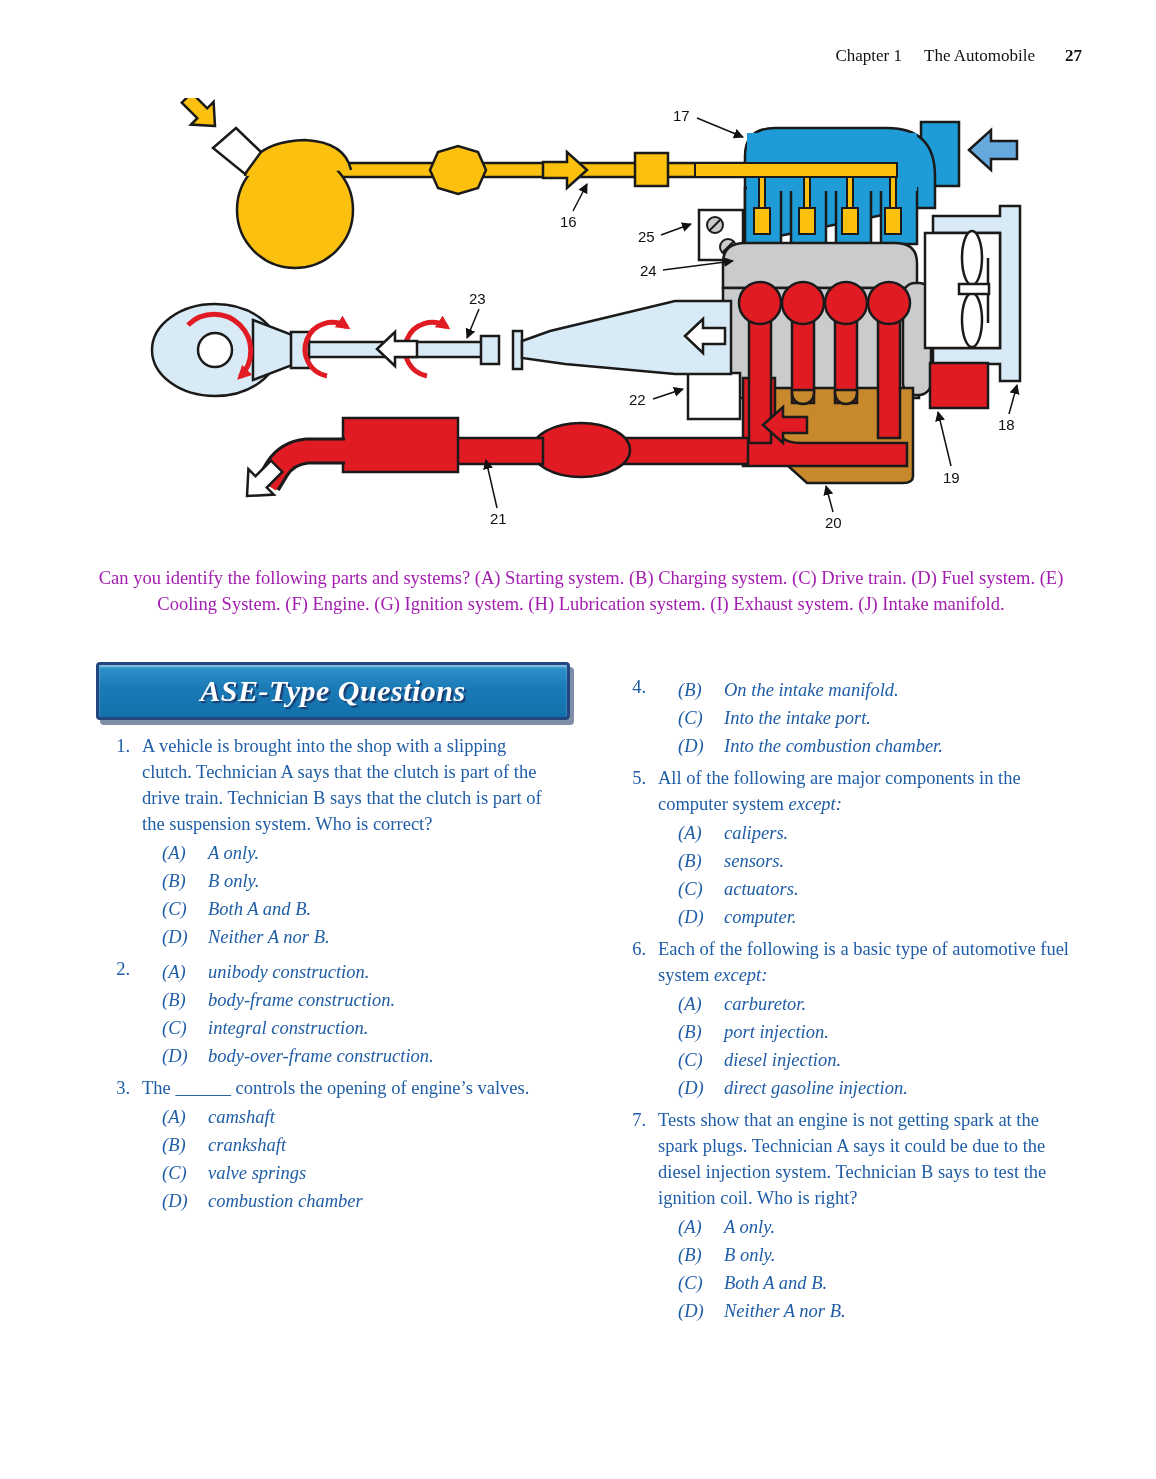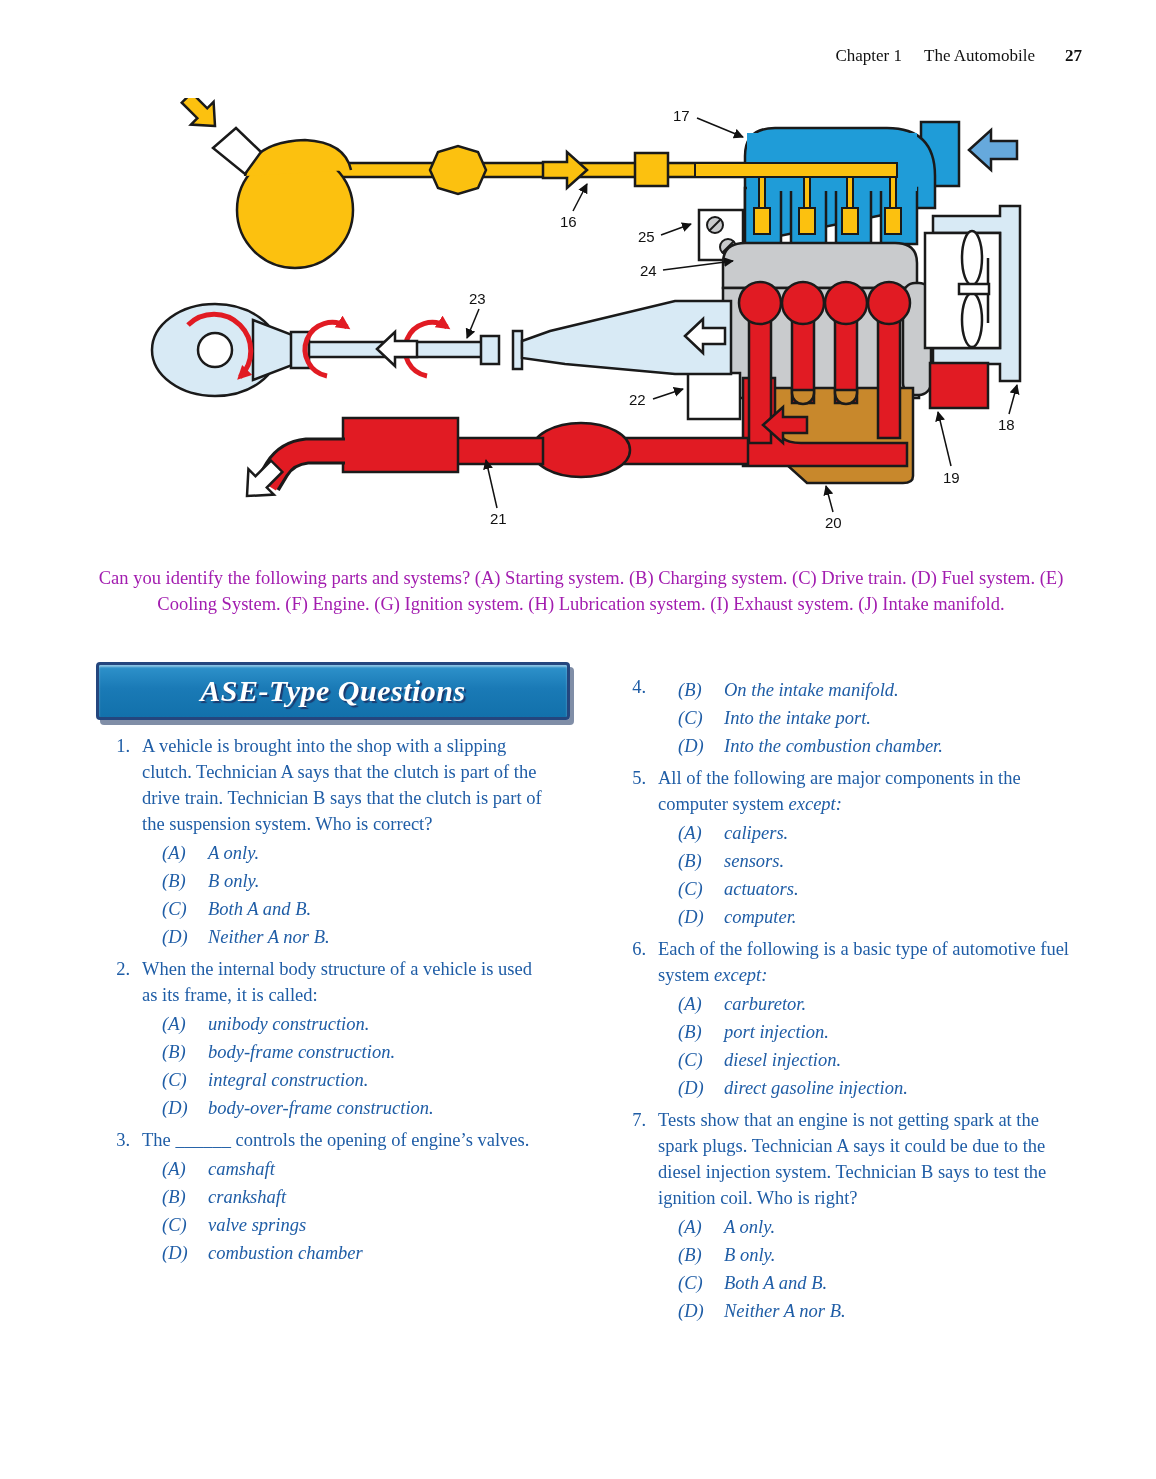--- a/index.html
+++ b/index.html
@@ -187,21 +187,20 @@
           <div class="opt"><span class="k">(A)</span><span>A only.</span></div>
           <div class="opt"><span class="k">(B)</span><span>B only.</span></div>
           <div class="opt"><span class="k">(C)</span><span>Both A and B.</span></div>
           <div class="opt"><span class="k">(D)</span><span>Neither A nor B.</span></div>
         </div>
       </div>
     </div>
     <div class="question">
       <div class="qnum">2.</div>
       <div class="qbody">
-        <div class="qtext"><span>When the internal body structure of a vehicle is used as its frame, it is called:</span><span class="tail"></span></div>
         <div class="opts">
           <div class="opt"><span class="k">(A)</span><span>unibody construction.</span></div>
           <div class="opt"><span class="k">(B)</span><span>body-frame construction.</span></div>
           <div class="opt"><span class="k">(C)</span><span>integral construction.</span></div>
           <div class="opt"><span class="k">(D)</span><span>body-over-frame construction.</span></div>
         </div>
       </div>
     </div>
     <div class="question">
       <div class="qnum">3.</div>

